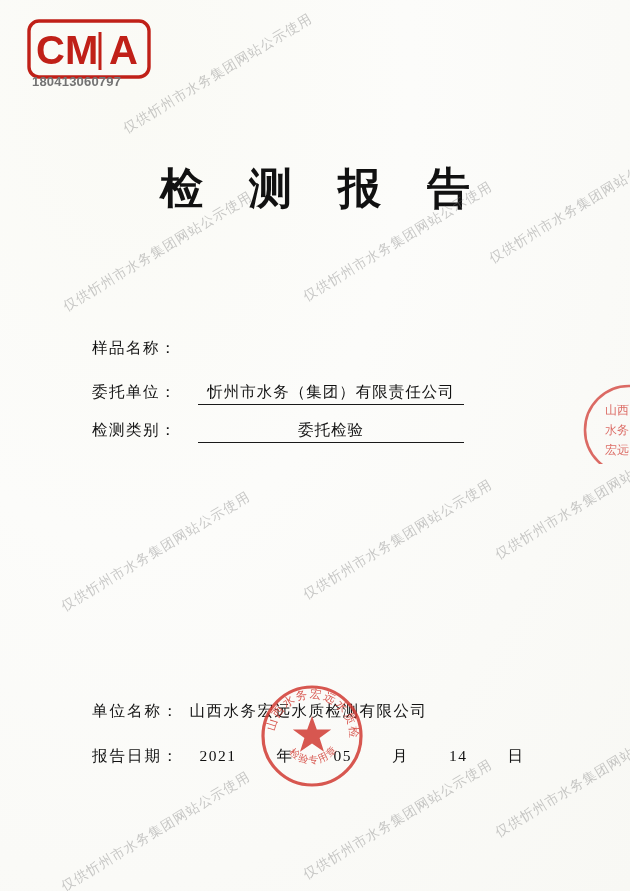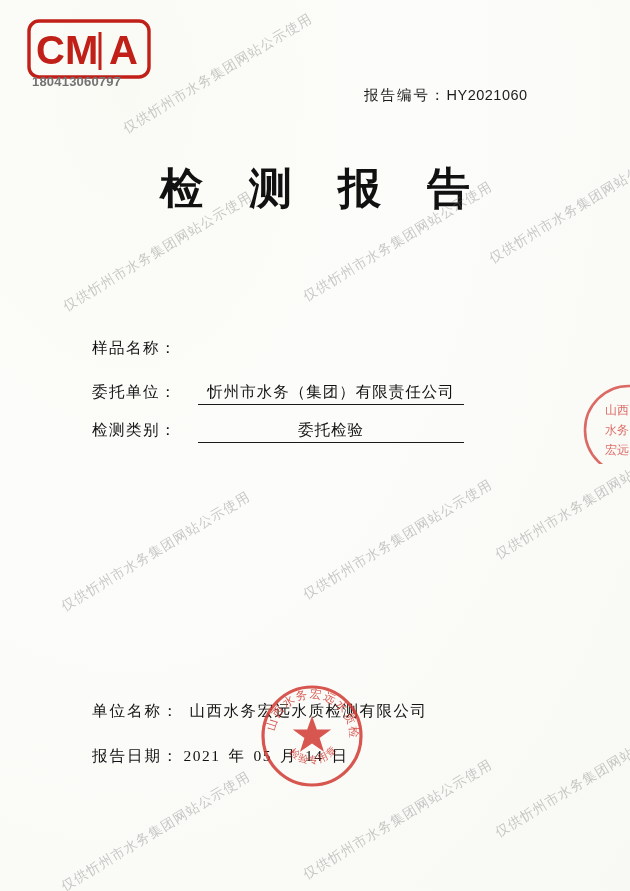--- a/index.html
+++ b/index.html
@@ -115,21 +115,21 @@
     left: 92px;
     font-size: 15.5px;
     color: #121212;
     letter-spacing: 1.5px;
     white-space: nowrap;
   }
   #footer-unit { top: 701px; text-align: center; }
   #footer-date { top: 746px; }
   .footer-label { letter-spacing: 2px; }
   .footer-value { letter-spacing: 1.5px; margin-left: 10px; }
-  .date-part { margin: 0 4px; }
+  .date-part { margin: 0 20px; }
 
   
   #seal {
     position: absolute;
     left: 258px;
     top: 682px;
     width: 108px;
     height: 108px;
     pointer-events: none;
     opacity: 0.82;
@@ -171,23 +171,20 @@
       <g fill="#c02018" font-family="Liberation Sans, sans-serif" font-size="40" font-weight="bold">
         <text x="10" y="46">C</text>
         <text x="39" y="46">M</text>
         <text x="83" y="46">A</text>
       </g>
       <path d="M74 14 L74 52" stroke="#c02018" stroke-width="3" fill="none"></path>
     </svg>
   </div>
   <div id="cma-number">180413060797</div>
 
-  <div id="report-no">
-    <span class="label">报告编号：</span><span class="value">HY2021060</span>
-  </div>
 
   <div id="doc-title">检 测 报 告</div>
 
   <div class="field-row" id="row-sample">
     <span class="field-label">样品名称：</span>
   </div>
 
   <div class="field-row" id="row-client">
     <span class="field-label">委托单位：</span>
     <span class="field-line">

